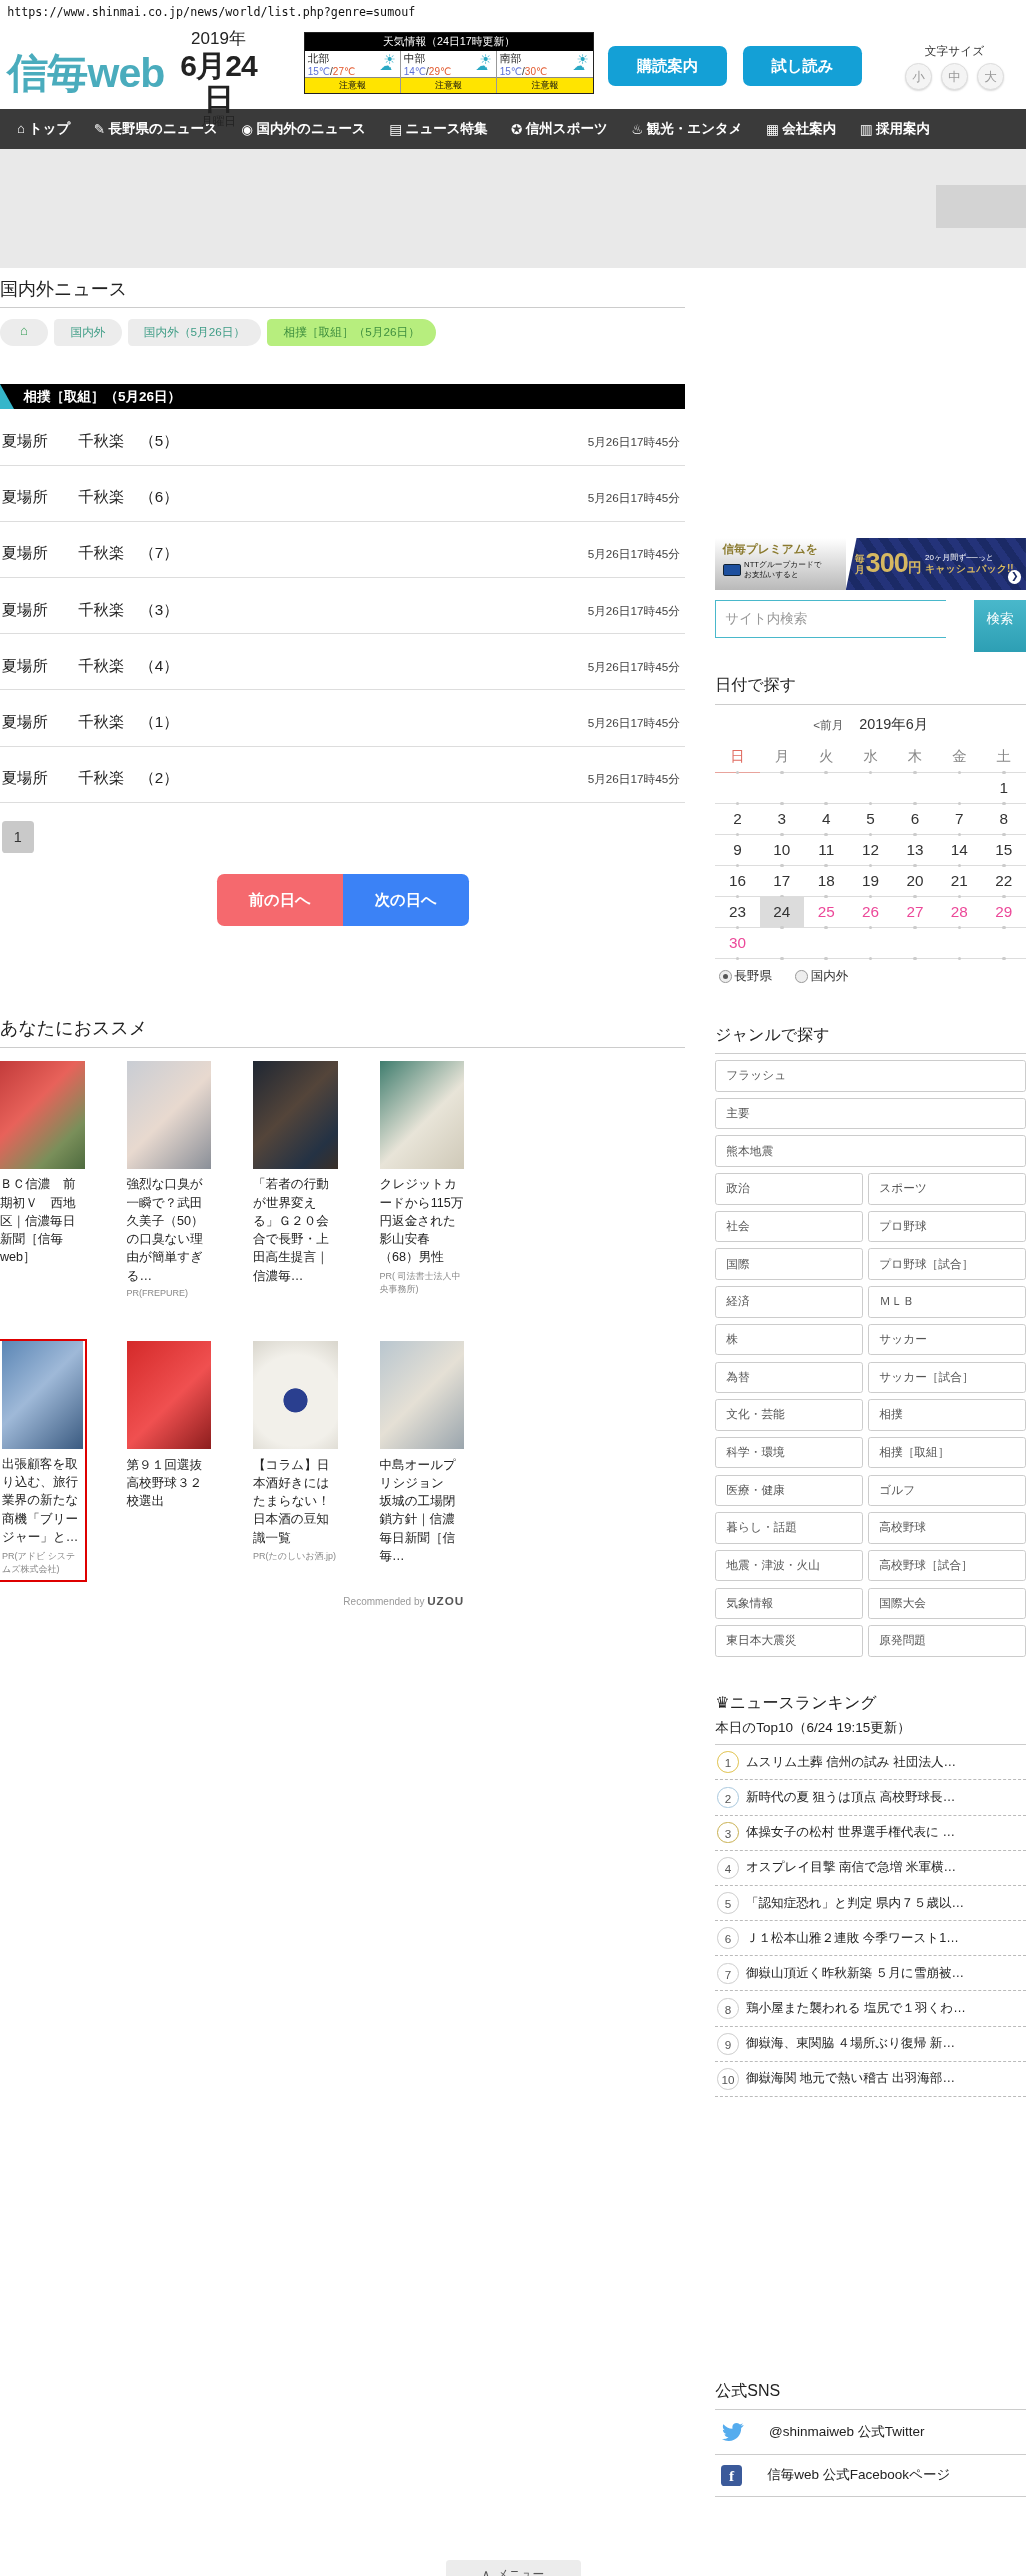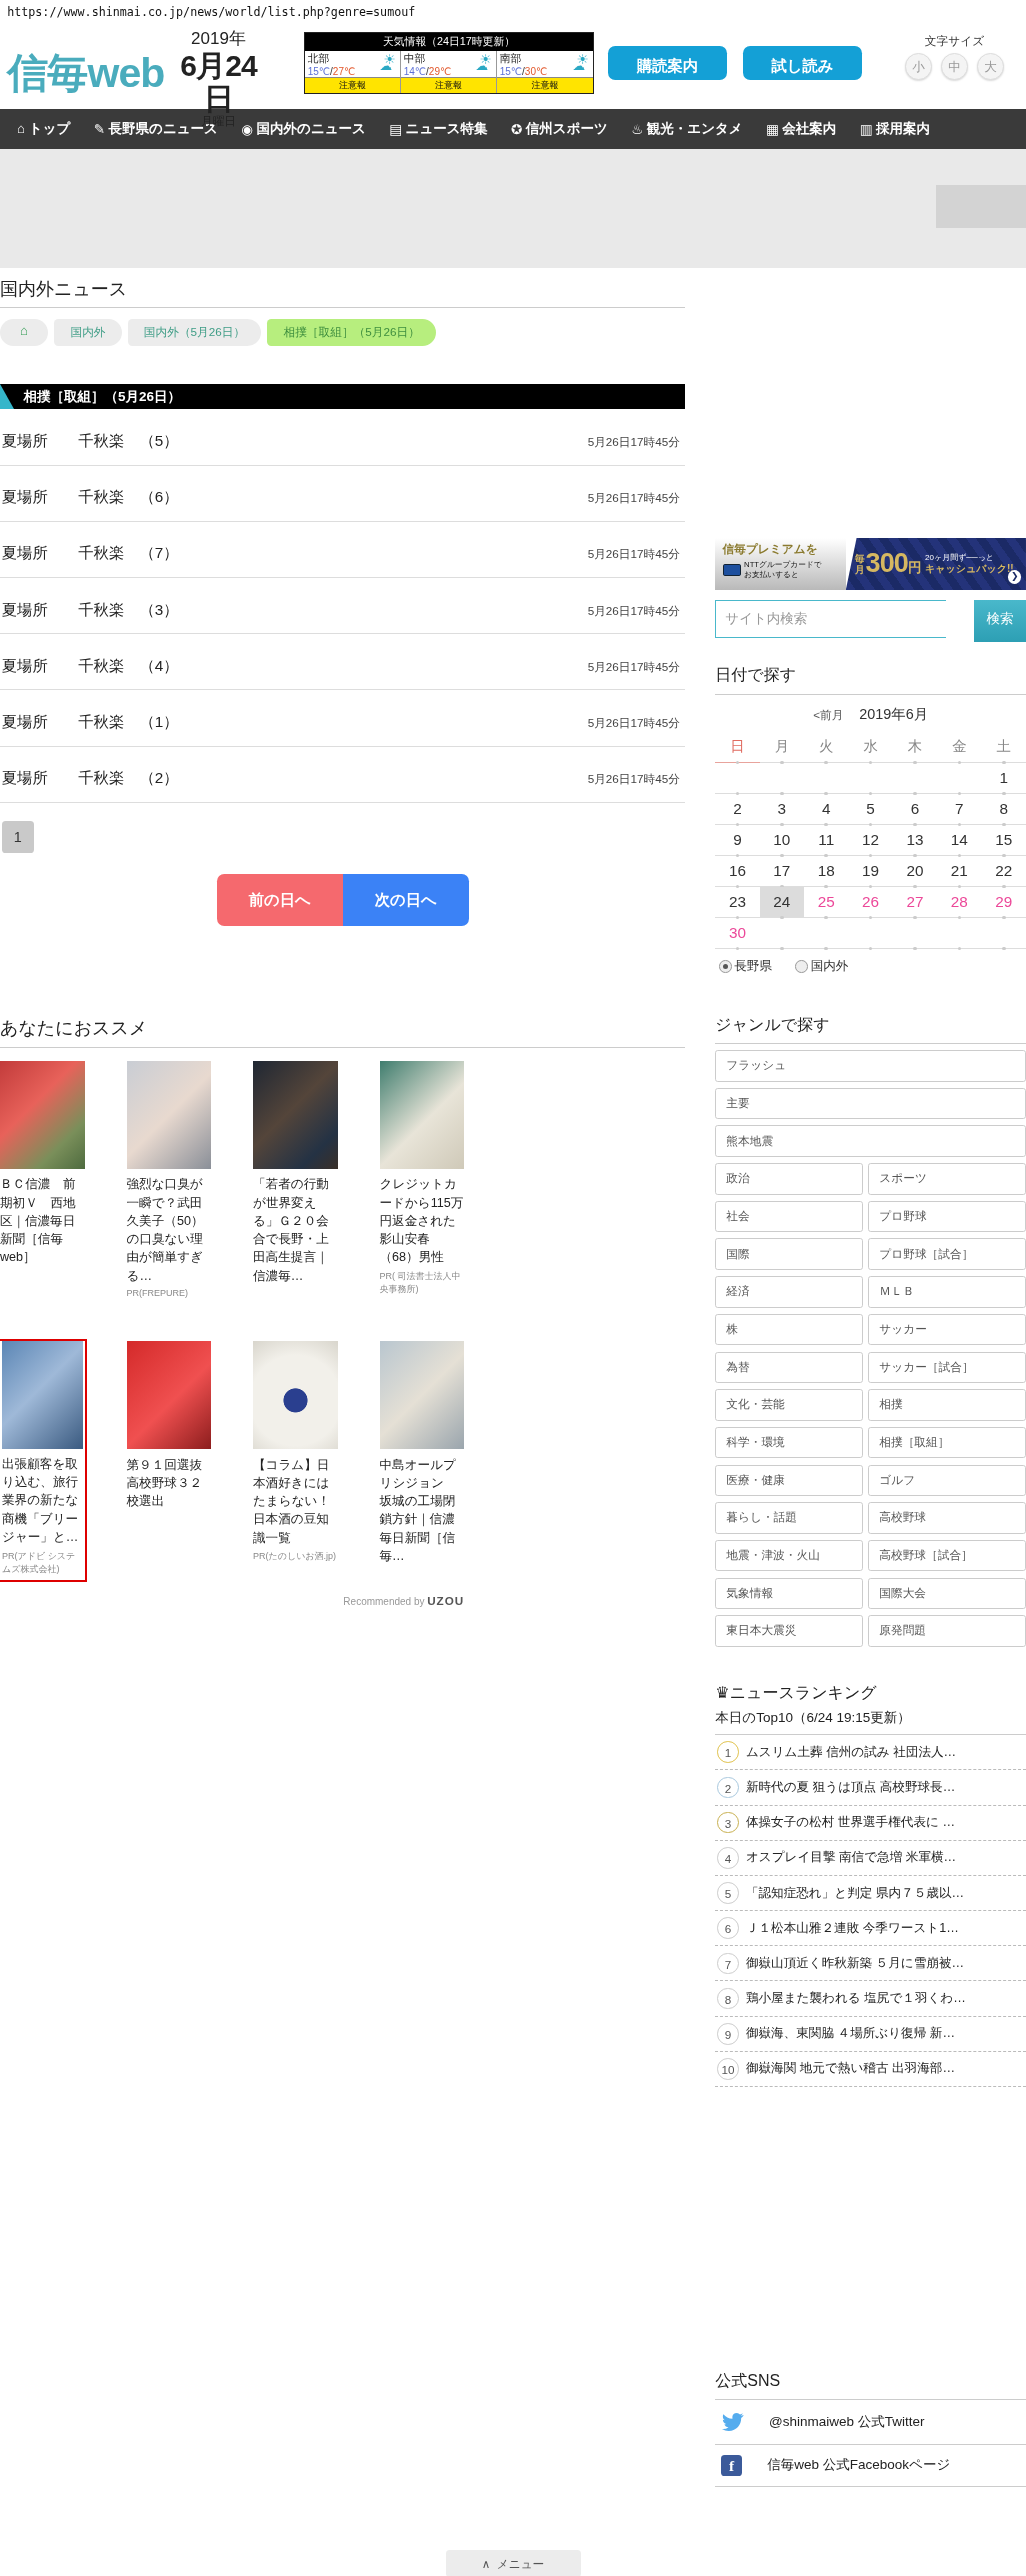--- a/index.html
+++ b/index.html
@@ -19,23 +19,23 @@
   .wcell { width:33.34%; border-right:0.9px solid #999; }
   .wcell:last-child { border-right:none; }
   .wtop { display:flex; justify-content:space-between; padding:1.8px 2.7px 0; }
   .wname { font-size:10.8px; }
   .wtemp { font-size:10px; white-space:nowrap; }
   .wlo { color:#5b6fd6; } .wslash { color:#333; } .whi { color:#e2572b; }
   .wicon { position:relative; width:23.4px; height:21.6px; color:#2aa8c4; font-size:13.5px; }
   .wicon .sun { position:absolute; right:1.8px; top:-1.8px; color:#2aa8c4; }
   .wicon .cloud { position:absolute; right:5.4px; top:5.4px; color:#2aa8c4; font-size:12.6px; }
   .walert { background:#ffe400; border-top:0.9px solid #888; font-size:9px; text-align:center; padding:0.9px 0; color:#111; }
-  .hbtn { position:absolute; top:23.4px; width:119px; height:34px; background:#14a0d6; color:#fff; font-size:15.3px; font-weight:bold; border:none; border-radius:7.2px; text-align:center; line-height:40px; cursor:pointer; }
+  .hbtn { position:absolute; top:23.4px; width:119px; height:40px; background:#14a0d6; color:#fff; font-size:15.3px; font-weight:bold; border:none; border-radius:7.2px; text-align:center; line-height:40px; cursor:pointer; }
   .hbtn.b1 { left:608px; } .hbtn.b2 { left:743px; }
-  .fontsize { position:absolute; left:887px; top:11px; width:135px; text-align:center; }
+  .fontsize { position:absolute; left:887px; top:21px; width:135px; text-align:center; }
   .fontsize .fslabel { font-size:11.7px; color:#333; margin-bottom:3.6px; }
   .fscircles { display:flex; justify-content:center; gap:9px; }
   .fsc { width:27px; height:27px; border-radius:50%; background:#f4f4f4; border:0.9px solid #ddd; box-shadow:0 0.9px 1.8px rgba(0,0,0,.15); color:#999; font-size:12.6px; line-height:27px; text-align:center; }
 
   
   .nav { background:#3a3a3a; height:40px; display:flex; align-items:center; padding-left:5.4px; }
   .nav-item { color:#fff; font-size:13.5px; font-weight:bold; display:flex; align-items:center; padding:0 11.7px; height:40px; cursor:pointer; }
   .nicon { margin-right:3.6px; font-size:13.5px; font-weight:normal; }
 
   
@@ -96,21 +96,21 @@
   .pb-300 { color:#d6b861; font-size:27px; font-weight:bold; letter-spacing:-0.9px; line-height:1; }
   .pb-300 small { font-size:13.5px; }
   .pb-tail { margin-left:4.5px; line-height:1.25; }
   .pb-t1 { color:#fff; font-size:8px; white-space:nowrap; }
   .pb-t2 { color:#d6b861; font-size:10px; font-weight:bold; white-space:nowrap; }
   .pb-arrow { position:absolute; right:4.5px; bottom:6.3px; width:13.5px; height:13.5px; background:#fff; color:#1b2a66; border-radius:50%; font-size:9px; line-height:13.5px; text-align:center; }
 
   .searchrow { display:flex; margin-top:10px;gap:28px; }
   .searchrow input { flex:1; height:38px; border:1.8px solid #49b8cb; border-right:none; font-size:13.5px; padding:0 9px; color:#333; outline:none; }
   .searchrow input::placeholder { color:#999; }
-  .searchbtn { width:52px; height:42px; background:linear-gradient(#49b8cb,#2d9fb4); color:#fff; font-size:13.5px; border:none; line-height:38px; text-align:center; cursor:pointer; }
+  .searchbtn { width:52px; height:52px; background:linear-gradient(#49b8cb,#2d9fb4); color:#fff; font-size:13.5px; border:none; line-height:38px; text-align:center; cursor:pointer; }
 
   .sb-title { font-size:16px; font-weight:normal; padding-bottom:7.2px; border-bottom:0.9px solid #ccc; }
   .cal-wrap { margin-top:23.4px; }
   .cal-ctrl { text-align:center; margin-top:10.8px; font-size:11.7px; color:#555; }
   .cal-ctrl .prevm { cursor:pointer; margin-right:12.6px; }
   .cal-ctrl .month { font-size:14.4px; color:#333; }
   table.cal { width:100%; border-collapse:collapse; margin-top:7.2px; }
   table.cal th, table.cal td { width:14.28%; height:31px; text-align:center; font-weight:normal; position:relative; border-bottom:0.9px solid #ddd; }
   table.cal th { font-size:14.4px; color:#888; }
   table.cal th.sun { color:#e06b60; border-bottom-color:#e8a39c; }

